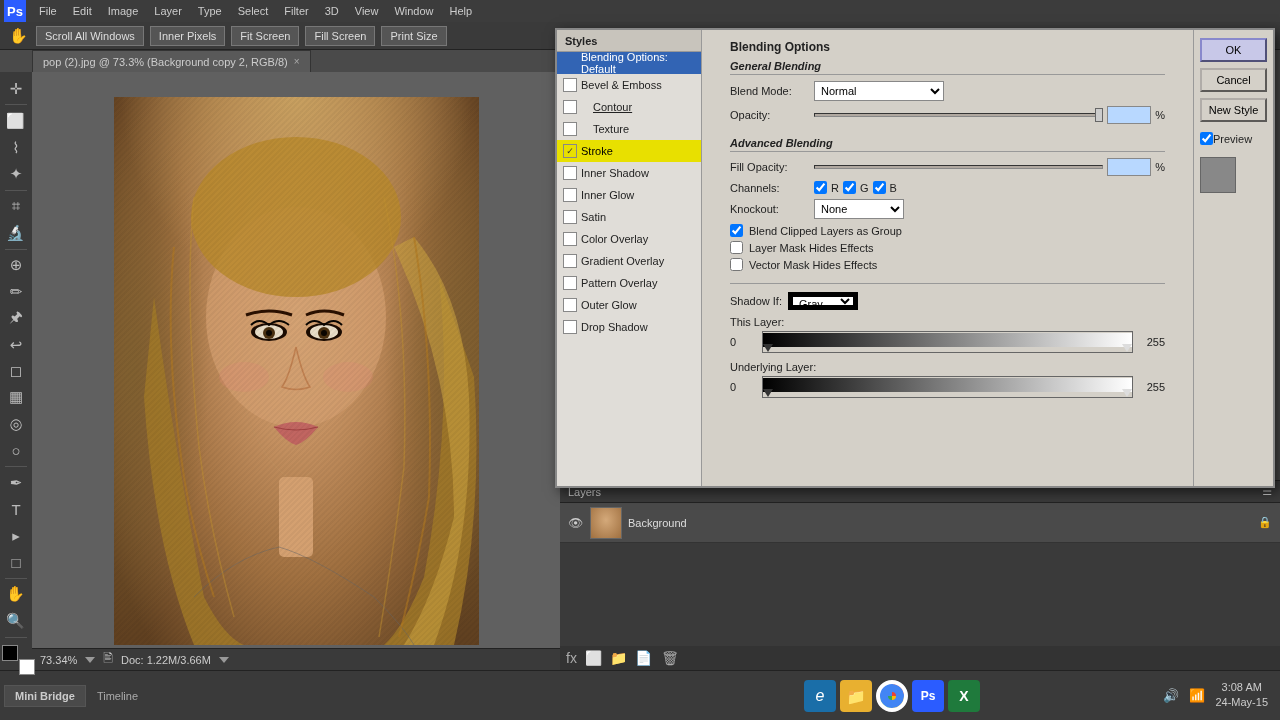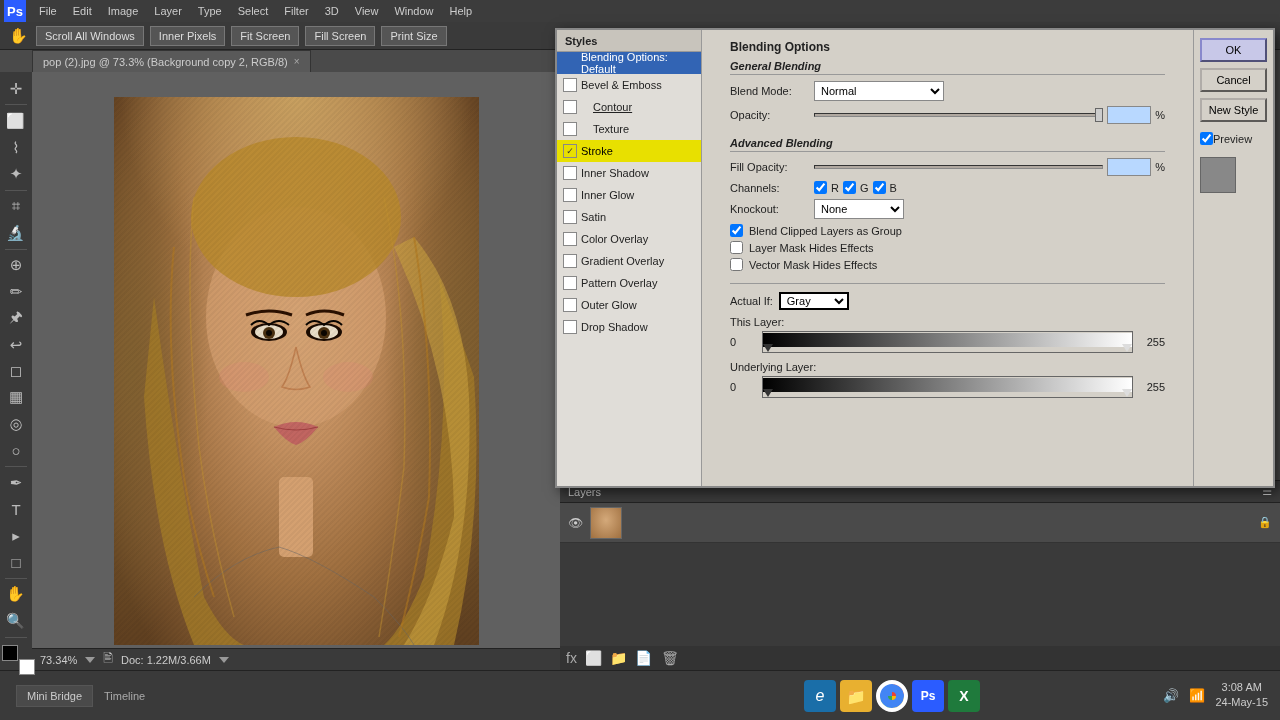--- a/index.html
+++ b/index.html
@@ -487,21 +487,21 @@
       margin: 8px 0;
     }
     .blend-if-row {
       display: flex;
       align-items: center;
       gap: 6px;
       margin-bottom: 6px;
     }
     .blend-if-label { font-size: 11px; color: #222; }
     .blend-if-select {
-      border: 2px solid #000000;
+      border: 5px solid #000000;
       background: #fff;
       font-size: 11px;
       height: 18px;
       padding: 0 2px;
       width: 70px;
     }
     .blend-layer-label {
       font-size: 11px;
       color: #222;
       margin-bottom: 3px;
@@ -583,28 +583,29 @@
       height: 50px;
       background: #3a3a3a;
       border-top: 1px solid #222;
       display: flex;
       align-items: center;
     }
     #mini-bridge-tab {
       display: flex;
       align-items: center;
       height: 22px;
-      margin-left: 16px;
+      margin-left: 4px;
       background: #4a4a4a;
       border: 1px solid #555;
       padding: 0 10px;
       color: #ccc;
       font-size: 11px;
       cursor: pointer;
       gap: 6px;
+      font-weight: bold;
     }
     #timeline-tab {
       display: flex;
       align-items: center;
       height: 22px;
       background: transparent;
       border: 1px solid transparent;
       padding: 0 10px;
       color: #aaa;
       font-size: 11px;
@@ -903,21 +904,21 @@
         <span class="cb-label">Layer Mask Hides Effects</span>
       </div>
       <div class="checkbox-row">
         <input type="checkbox" class="cb-input" style="">
         <span class="cb-label">Vector Mask Hides Effects</span>
       </div>
 
       <hr class="advanced-sep">
 
       <div class="blend-if-row">
-        <span class="blend-if-label">Actual If:</span>
+        <span class="blend-if-label">Shadow If:</span>
         <select class="blend-if-select">
           <option>Gray</option>
         </select>
       </div>
 
       <div class="blend-layer-label">This Layer:</div>
       <div class="range-row">
         <span class="range-val">0</span>
         <div class="gradient-slider-container">
           <div class="gradient-slider-bg"></div>
@@ -955,20 +956,21 @@
 <div id="layers-panel">
   <div id="layers-header">
     <span style="color:#ccc; font-size:11px;">Layers</span>
     <span style="color:#ccc; cursor:pointer;">☰</span>
   </div>
   <div class="layer-row">
     <span class="layer-eye">👁</span>
     <div class="layer-thumb">
       <div class="layer-thumb-inner"></div>
     </div>
+    <span class="layer-name">Background</span>
     <span class="layer-lock">🔒</span>
   </div>
   <div id="layers-bottom-bar">
     <span class="layer-bottom-icon">fx</span>
     <span class="layer-bottom-icon">⬜</span>
     <span class="layer-bottom-icon">📁</span>
     <span class="layer-bottom-icon">📄</span>
     <span class="layer-bottom-icon">🗑</span>
   </div>
 </div>

